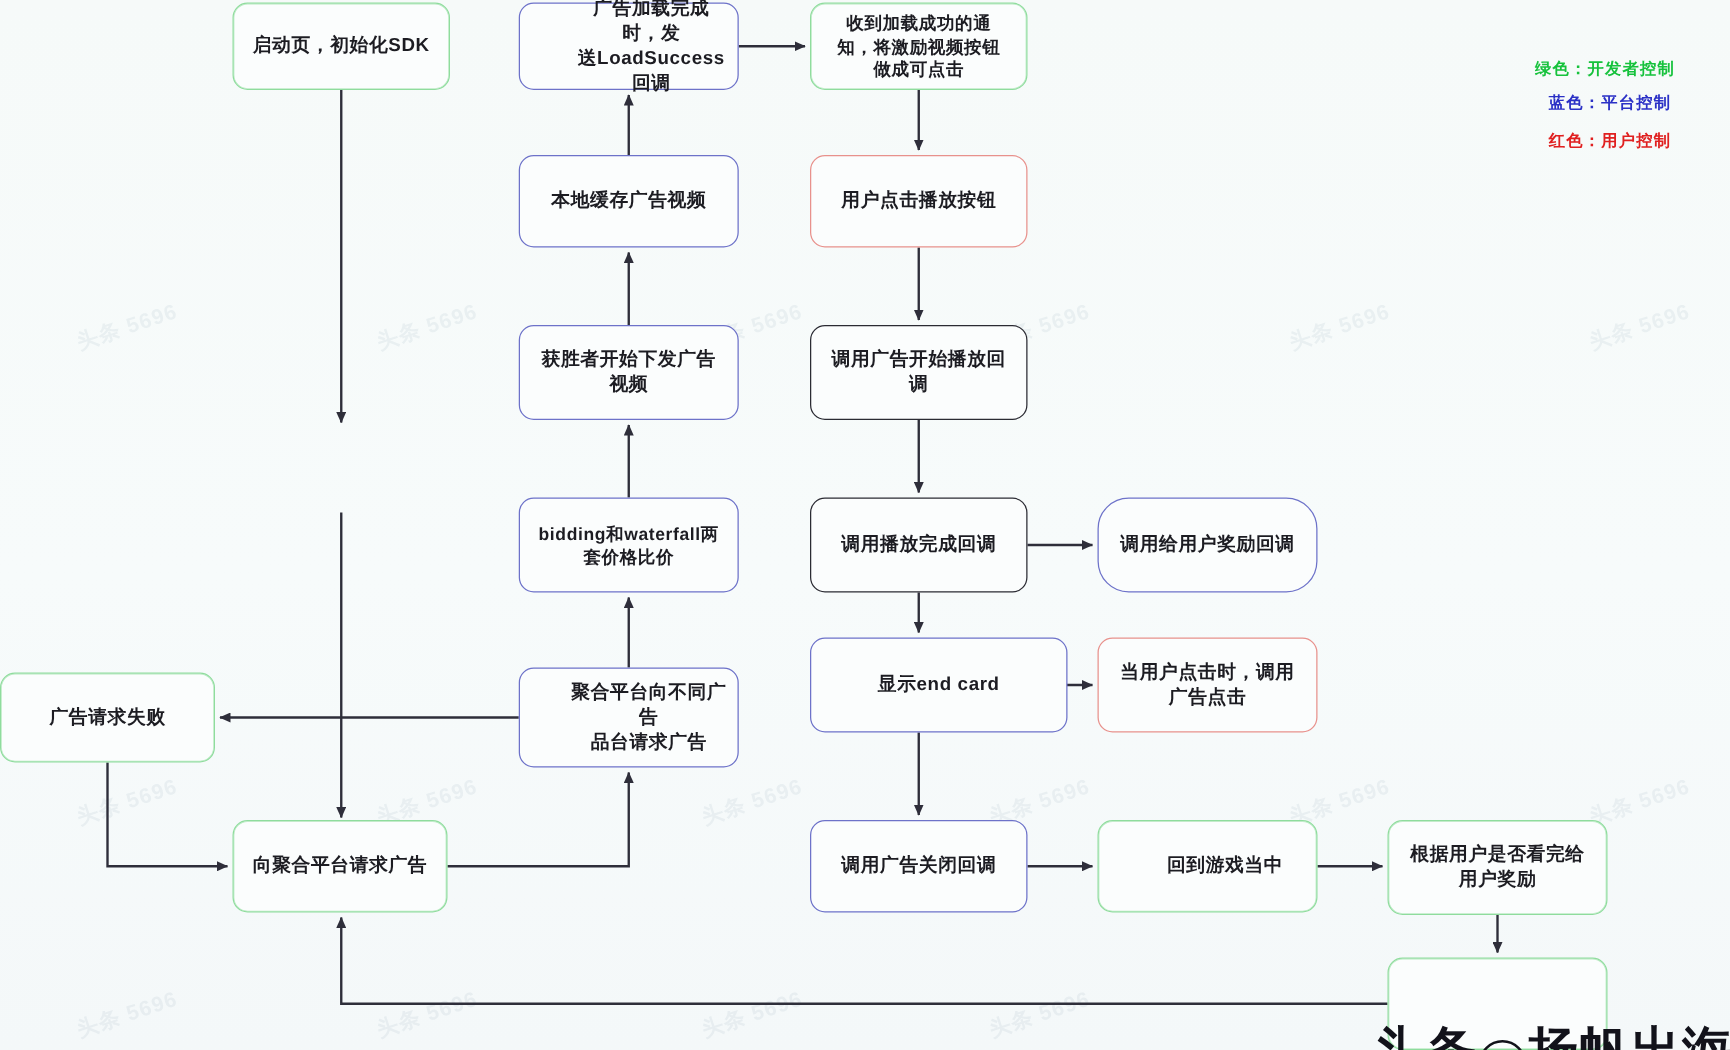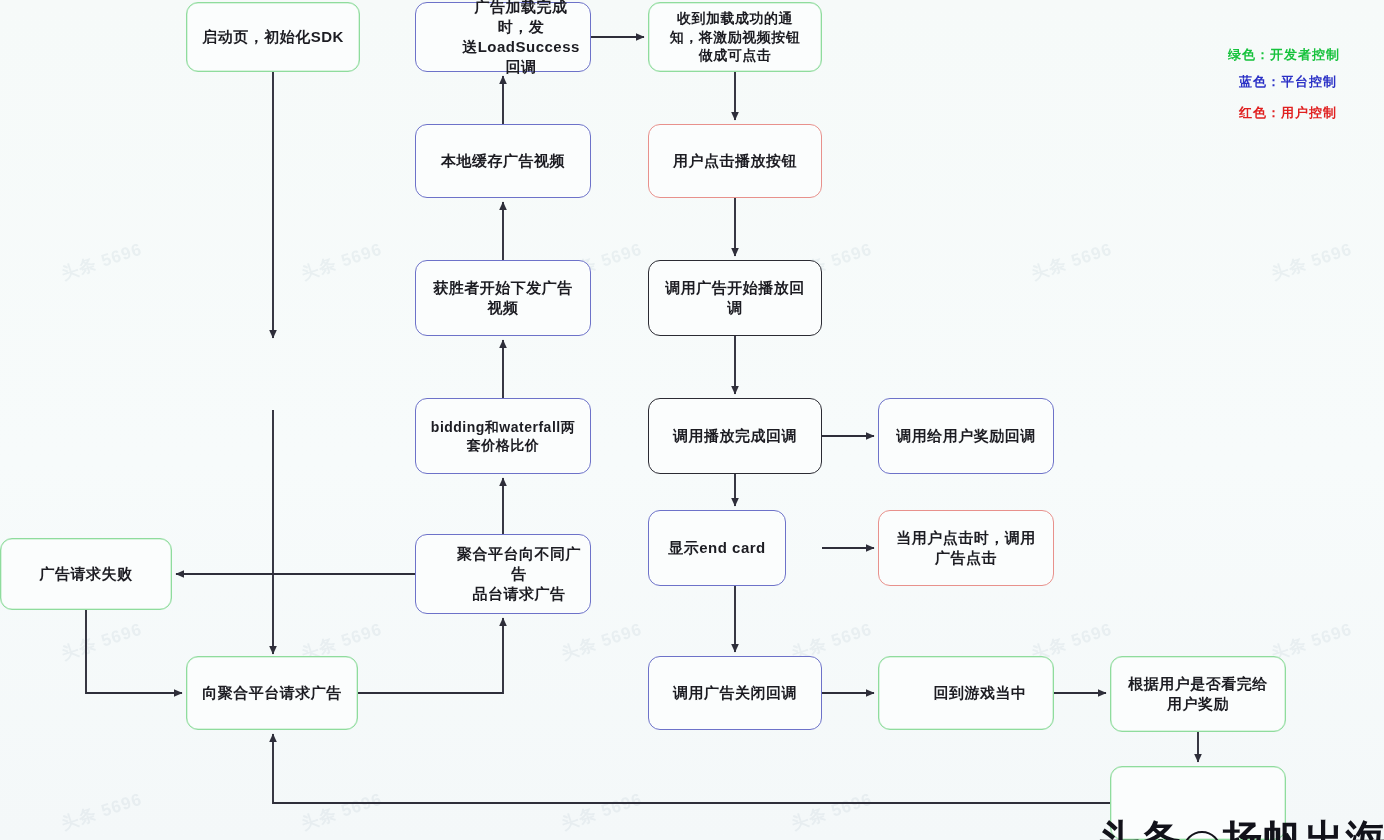--- a/index.html
+++ b/index.html
@@ -155,28 +155,28 @@
         <span class="txt">调用广告开始播放回
 调</span>
       </div>
       <div class="node blue" style="left: 415px; top: 398px; width: 176px; height: 76px; font-size: 14px;">
         <span class="txt">bidding和waterfall两
 套价格比价</span>
       </div>
       <div class="node dark" style="left: 648px; top: 398px; width: 174px; height: 76px; font-size: 15px;">
         <span class="txt">调用播放完成回调</span>
       </div>
-      <div class="node blue" style="left: 878px; top: 398px; width: 176px; height: 76px; font-size: 15px;">
+      <div class="node blue" style="left: 878px; top: 398px; width: 176px; height: 76px; font-size: 15px; border-radius: 25px;">
         <span class="txt">调用给用户奖励回调</span>
       </div>
       <div class="node blue" style="left: 415px; top: 534px; width: 176px; height: 80px; font-size: 15px; padding-left: 40px;">
         <span class="txt">聚合平台向不同广告
 品台请求广告</span>
       </div>
-      <div class="node blue" style="left: 648px; top: 510px; width: 138px; height: 76px; font-size: 15px;">
+      <div class="node blue" style="left: 648px; top: 510px; width: 206px; height: 76px; font-size: 15px;">
         <span class="txt">显示end card</span>
       </div>
       <div class="node red" style="left: 878px; top: 510px; width: 176px; height: 76px; font-size: 15px;">
         <span class="txt">当用户点击时，调用
 广告点击</span>
       </div>
       <div class="node green" style="left: 0px; top: 538px; width: 172px; height: 72px; font-size: 15px;">
         <span class="txt">广告请求失败</span>
       </div>
       <div class="node green" style="left: 186px; top: 656px; width: 172px; height: 74px; font-size: 15px;">

